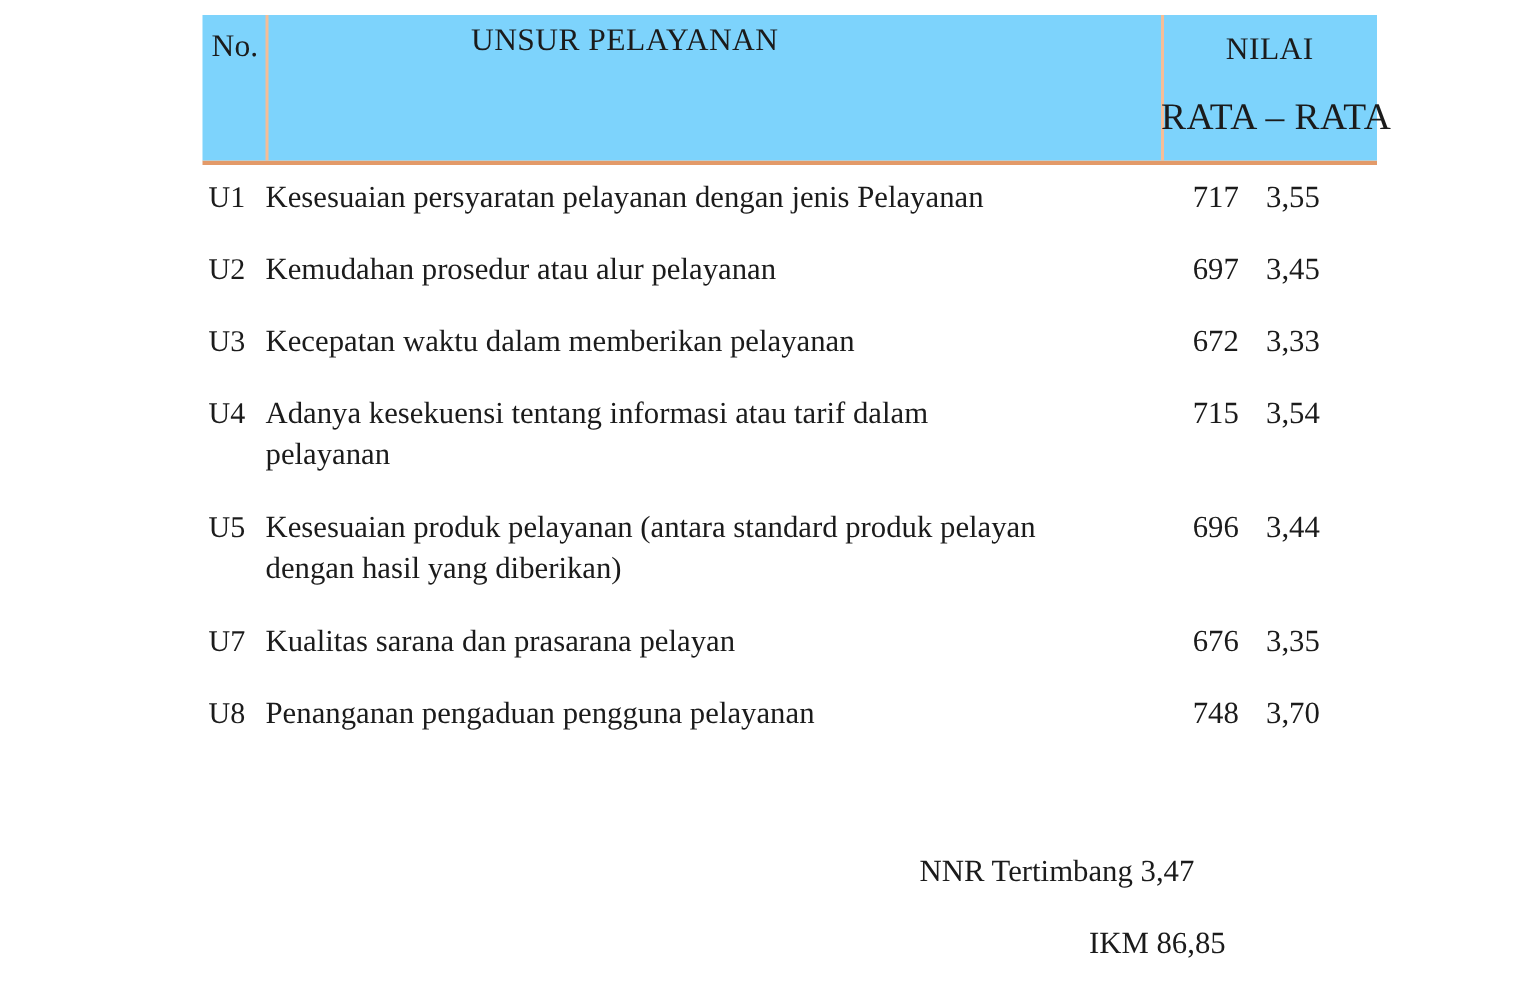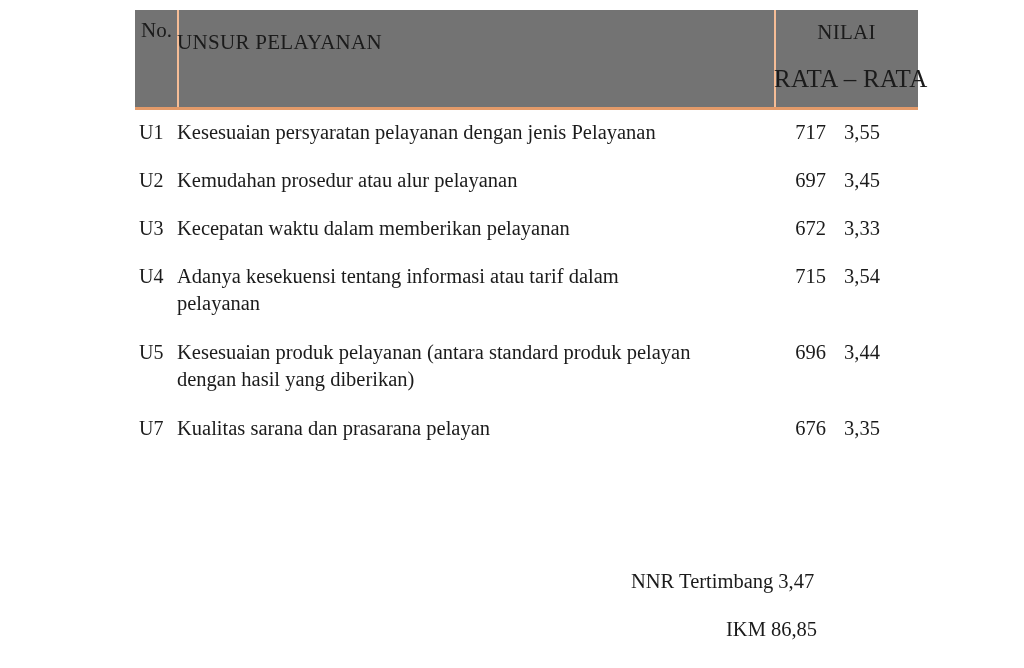--- a/index.html
+++ b/index.html
@@ -21,21 +21,21 @@
   .table-wrap {
     position: absolute;
     left: 135px;
     top: 10px;
     width: 783px;
   }
 
   
   .thead {
     position: relative;
-    background: #737373;
+    background: #7dd3fc;
     height: 97px;
     box-sizing: border-box;
   }
   .thead .col-divider {
     position: absolute;
     top: 0;
     bottom: 0;
     width: 2px;
     background: #f6bd96;
   }
@@ -46,22 +46,22 @@
     position: absolute;
     left: 6px;
     top: 8px;
     font-size: 21px;
     letter-spacing: .1px;
   }
   .th-unsur {
     position: absolute;
     left: 42px;
     width: 479px;
-    top: 20px;
-    text-align: left;
+    top: 4px;
+    text-align: center;
     font-size: 21px;
     letter-spacing: .3px;
   }
   .th-nilai {
     position: absolute;
     left: 639px;
     width: 145px;
     top: 10px;
     text-align: center;
     font-size: 21px;
@@ -142,21 +142,21 @@
     position: absolute;
     left: 135px;
     width: 783px;
   }
   .summary-line {
     font-size: 20.5px;
     line-height: 27px;
     white-space: nowrap;
     position: absolute;
   }
-  .summary-nnr { left: 496px; top: 568px; }
+  .summary-nnr { left: 478px; top: 568px; }
   .summary-ikm { left: 591px; top: 616px; }
 </style>
 </head>
 <body>
 
 <div class="table-wrap">
 
   <div class="thead">
     <div class="col-divider d1"></div>
     <div class="col-divider d2"></div>
@@ -219,20 +219,28 @@
 
     <div class="row">
       <div class="cell-no">U7</div>
       <div class="cell-desc">
         <span>Kualitas sarana dan prasarana pelayan</span>
       </div>
       <div class="cell-val">676</div>
       <div class="cell-avg">3,35</div>
     </div>
 
+    <div class="row">
+      <div class="cell-no">U8</div>
+      <div class="cell-desc">
+        <span>Penanganan pengaduan pengguna pelayanan</span>
+      </div>
+      <div class="cell-val">748</div>
+      <div class="cell-avg">3,70</div>
+    </div>
 
   </div>
 </div>
 
 <div class="summary">
   <div class="summary-line summary-nnr">NNR Tertimbang 3,47</div>
   <div class="summary-line summary-ikm">IKM 86,85</div>
 </div>
 
 </body></html>

